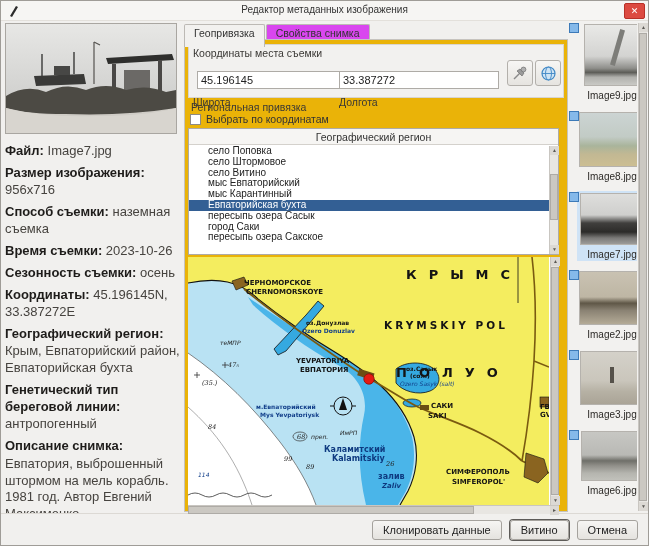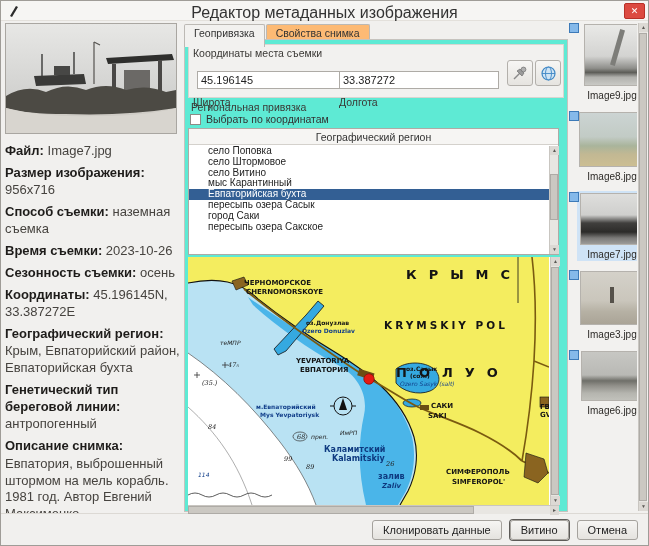--- a/index.html
+++ b/index.html
@@ -1,37 +1,37 @@
 <!DOCTYPE html>
 <html><head>
 <meta charset="utf-8">
 <style>
   html,body{margin:0;padding:0;background:#d6d3ce;font-family:"Liberation Sans",sans-serif;}
   *{box-sizing:border-box;}
   .win{position:relative;width:649px;height:546px;background:#f1f0ee;border:1px solid #9f9c97;overflow:hidden;}
   
   .titlebar{position:absolute;top:0;left:0;right:0;height:20px;background:#f6f5f3;border-bottom:1px solid #e3e0db;}
   .appicon{position:absolute;left:5px;top:3px;width:14px;height:14px;}
-  .wtitle{position:absolute;left:0;right:0;top:3px;text-align:center;font-size:16px;color:#333;}
+  .wtitle{position:absolute;left:0;right:0;top:3px;text-align:center;font-size:10px;color:#333;}
   .closebtn{position:absolute;right:3px;top:2px;width:21px;height:16px;background:#dc4a41;border:1px solid #b83028;border-radius:2px;color:#fff;font-size:9px;line-height:14px;text-align:center;padding:0;cursor:pointer;}
   
   .body{position:absolute;top:20px;left:0;right:0;bottom:32px;}
   
   .leftcol{position:absolute;left:4px;top:2px;width:177px;bottom:0;}
   .photo{width:172px;height:111px;border:1px solid #a9a6a1;background:#d8d8d6;}
   .metalist{margin-top:9px;padding-right:2px;}
   .meta{margin-bottom:5.5px;font-size:13px;color:#46433f;line-height:1.28;}
   .meta b{color:#1e1c1a;}
   .meta.block b{display:block;margin-bottom:1px;}
   
   .centercol{position:absolute;left:183px;top:2px;width:386px;bottom:0;}
   .tabbar{position:absolute;left:0;top:0;height:17px;}
-  .tab{display:inline-block;padding:2px 9px 3px;font-size:10.5px;color:#333;background:#fdba74;border:1px solid #bcb9b4;border-bottom:none;margin-right:1px;border-radius:2px 2px 0 0;cursor:pointer;}
+  .tab{display:inline-block;padding:2px 9px 3px;font-size:10.5px;color:#333;background:#d946ef;border:1px solid #bcb9b4;border-bottom:none;margin-right:1px;border-radius:2px 2px 0 0;cursor:pointer;}
   .tab.active{background:#f2f1ef;position:relative;z-index:3;padding-bottom:8px;}
-  .tabpage{position:absolute;left:0;right:2px;top:16px;bottom:1px;background:#5eead4;border:1px solid #c6c3be;z-index:2;}
+  .tabpage{position:absolute;left:0;right:2px;top:16px;bottom:1px;background:#eab308;border:1px solid #c6c3be;z-index:2;}
   .grp1{position:absolute;left:3px;top:4px;width:376px;height:54px;border:1px solid #d8d5d0;background:#f2f1ef;}
   .grptitle{position:absolute;left:4px;top:2px;font-size:10.5px;color:#3a3835;}
   .fldlabel{position:absolute;font-size:10.5px;color:#3a3835;margin-top:36px;}
   .txt{position:absolute;height:18px;border:1px solid #aeaba6;background:#fff;font-family:"Liberation Sans",sans-serif;font-size:11px;color:#222;padding:0 3px;}
   .iconbtn{position:absolute;width:26px;height:26px;top:15px;background:linear-gradient(#f7f6f4,#e6e4e0);border:1px solid #b3b0ab;border-radius:3px;padding:0;cursor:pointer;}
   .grp2label{position:absolute;left:6px;top:61px;font-size:10.5px;color:#3a3835;}
   .chkrow{position:absolute;left:5px;top:73px;display:flex;align-items:center;font-size:10.5px;color:#333;cursor:pointer;}
   .chkbox{display:inline-block;width:11px;height:11px;background:#fff;border:1px solid #8d8a85;margin-right:5px;}
   
   .listbox{position:absolute;left:3px;top:88px;width:371px;height:127px;border:1px solid #aeaba6;background:#fff;}
@@ -169,20 +169,21 @@
           <span class="chkbox"></span>
           <span>Выбрать по координатам</span>
         </label>
 
         <div class="listbox">
           <div class="listhdr">Географический регион</div>
           <div class="rows">
               <div class="row">село Поповка</div>
               <div class="row">село Штормовое</div>
               <div class="row">село Витино</div>
+              <div class="row">мыс Евпаторийский</div>
               <div class="row">мыс Карантинный</div>
               <div class="row sel">Евпаторийская бухта</div>
               <div class="row">пересыпь озера Сасык</div>
               <div class="row">город Саки</div>
               <div class="row">пересыпь озера Сакское</div>
             </div>
           <div class="vsb list-vsb">
             <div class="sbarrow" style="top:0;">▲</div>
             <div class="sbarrow" style="bottom:0;">▼</div>
             <div class="sbthumb" style="left:0;width:8px;top:28px;height:46px;"></div>
@@ -285,20 +286,25 @@
             <div class="timg t8"></div>
             <div class="tlab">Image8.jpg</div>
           </div>
           <div class="thumb sel">
             <span class="bluechk"></span>
             <div class="timg t7"></div>
             <div class="tlab">Image7.jpg</div>
           </div>
           <div class="thumb">
             <span class="bluechk"></span>
+            <div class="timg t2"></div>
+            <div class="tlab">Image2.jpg</div>
+          </div>
+          <div class="thumb">
+            <span class="bluechk"></span>
             <div class="timg t3"></div>
             <div class="tlab">Image3.jpg</div>
           </div>
           <div class="thumb">
             <span class="bluechk"></span>
             <div class="timg t6"></div>
             <div class="tlab">Image6.jpg</div>
           </div>
         </div>
       <div class="vsb right-vsb">

